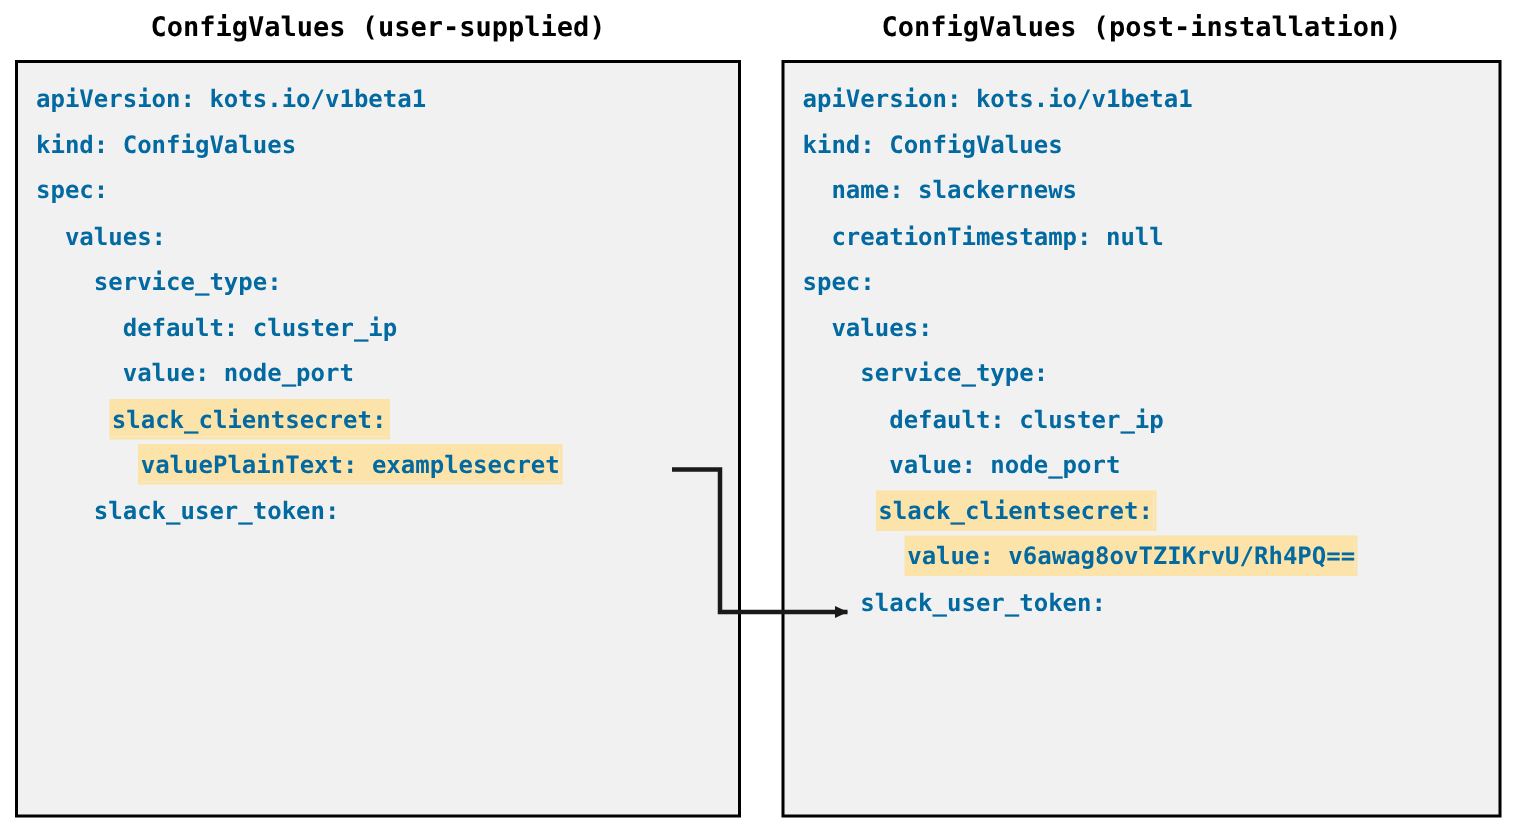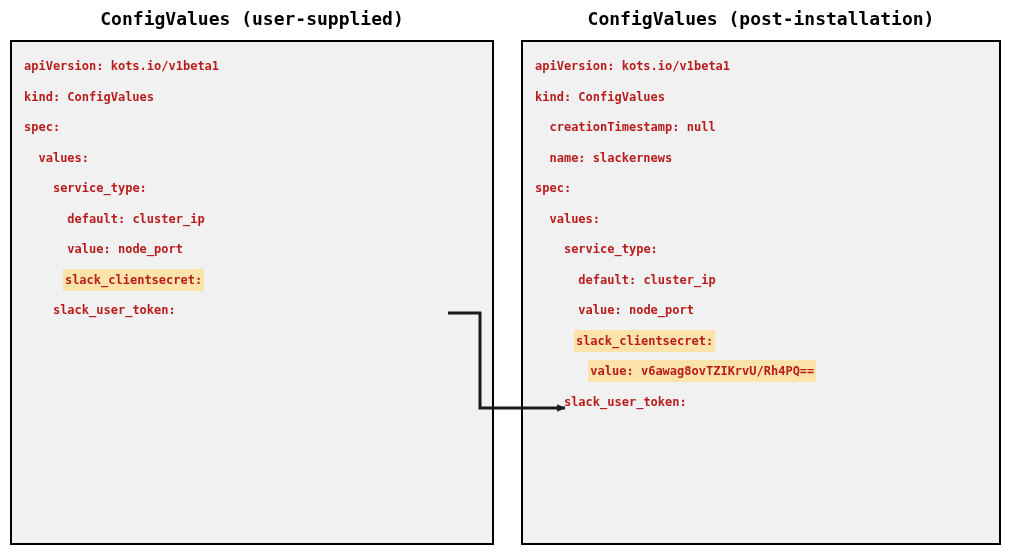--- a/index.html
+++ b/index.html
@@ -49,23 +49,23 @@
     padding: 0;
     margin: 0;
     list-style: none;
   }
 
   .code-line {
     display: block;
     height: 30.5px;
     line-height: 30.5px;
     font-family: "DejaVu Sans Mono", "Liberation Mono", monospace;
-    font-size: 12px;
+    font-size: 16px;
     font-weight: bold;
-    color: #b91c1c;
+    color: #0369a1;
     white-space: pre;
     padding-left: 12px;
   }
 
   .code-line .seg {
     display: inline;
     white-space: pre;
     padding: 2px 0;
   }
   .code-line .seg.hl {
@@ -92,33 +92,34 @@
 <div class="code-box" id="box-left">
   <div class="code-lines" id="lines-left">
       <div class="code-line"><span class="seg">apiVersion: kots.io/v1beta1</span></div>
       <div class="code-line"><span class="seg">kind: ConfigValues</span></div>
       <div class="code-line"><span class="seg">spec:</span></div>
       <div class="code-line"><span class="seg">  </span><span class="seg">values:</span></div>
       <div class="code-line"><span class="seg">    </span><span class="seg">service_type:</span></div>
       <div class="code-line"><span class="seg">      </span><span class="seg">default: cluster_ip</span></div>
       <div class="code-line"><span class="seg">      </span><span class="seg">value: node_port</span></div>
       <div class="code-line"><span class="seg">    </span><span class="seg hl">slack_clientsecret:</span></div>
+      <div class="code-line"><span class="seg">      </span><span class="seg hl">valuePlainText: examplesecret</span></div>
       <div class="code-line"><span class="seg">    </span><span class="seg">slack_user_token:</span></div>
       <div class="code-line"><span class="seg">      </span></div>
     </div>
 </div>
 
 <div class="panel-title" id="title-right">ConfigValues (post-installation)</div>
 
 <div class="code-box" id="box-right">
   <div class="code-lines" id="lines-right">
       <div class="code-line"><span class="seg">apiVersion: kots.io/v1beta1</span></div>
       <div class="code-line"><span class="seg">kind: ConfigValues</span></div>
+      <div class="code-line"><span class="seg">  </span><span class="seg">name: slackernews</span></div>
       <div class="code-line"><span class="seg">  </span><span class="seg">creationTimestamp: null</span></div>
-      <div class="code-line"><span class="seg">  </span><span class="seg">name: slackernews</span></div>
       <div class="code-line"><span class="seg">spec:</span></div>
       <div class="code-line"><span class="seg">  </span><span class="seg">values:</span></div>
       <div class="code-line"><span class="seg">    </span><span class="seg">service_type:</span></div>
       <div class="code-line"><span class="seg">      </span><span class="seg">default: cluster_ip</span></div>
       <div class="code-line"><span class="seg">      </span><span class="seg">value: node_port</span></div>
       <div class="code-line"><span class="seg">    </span><span class="seg hl">slack_clientsecret:</span></div>
       <div class="code-line"><span class="seg">      </span><span class="seg hl">value: v6awag8ovTZIKrvU/Rh4PQ==</span></div>
       <div class="code-line"><span class="seg">    </span><span class="seg">slack_user_token:</span></div>
     </div>
 </div>

